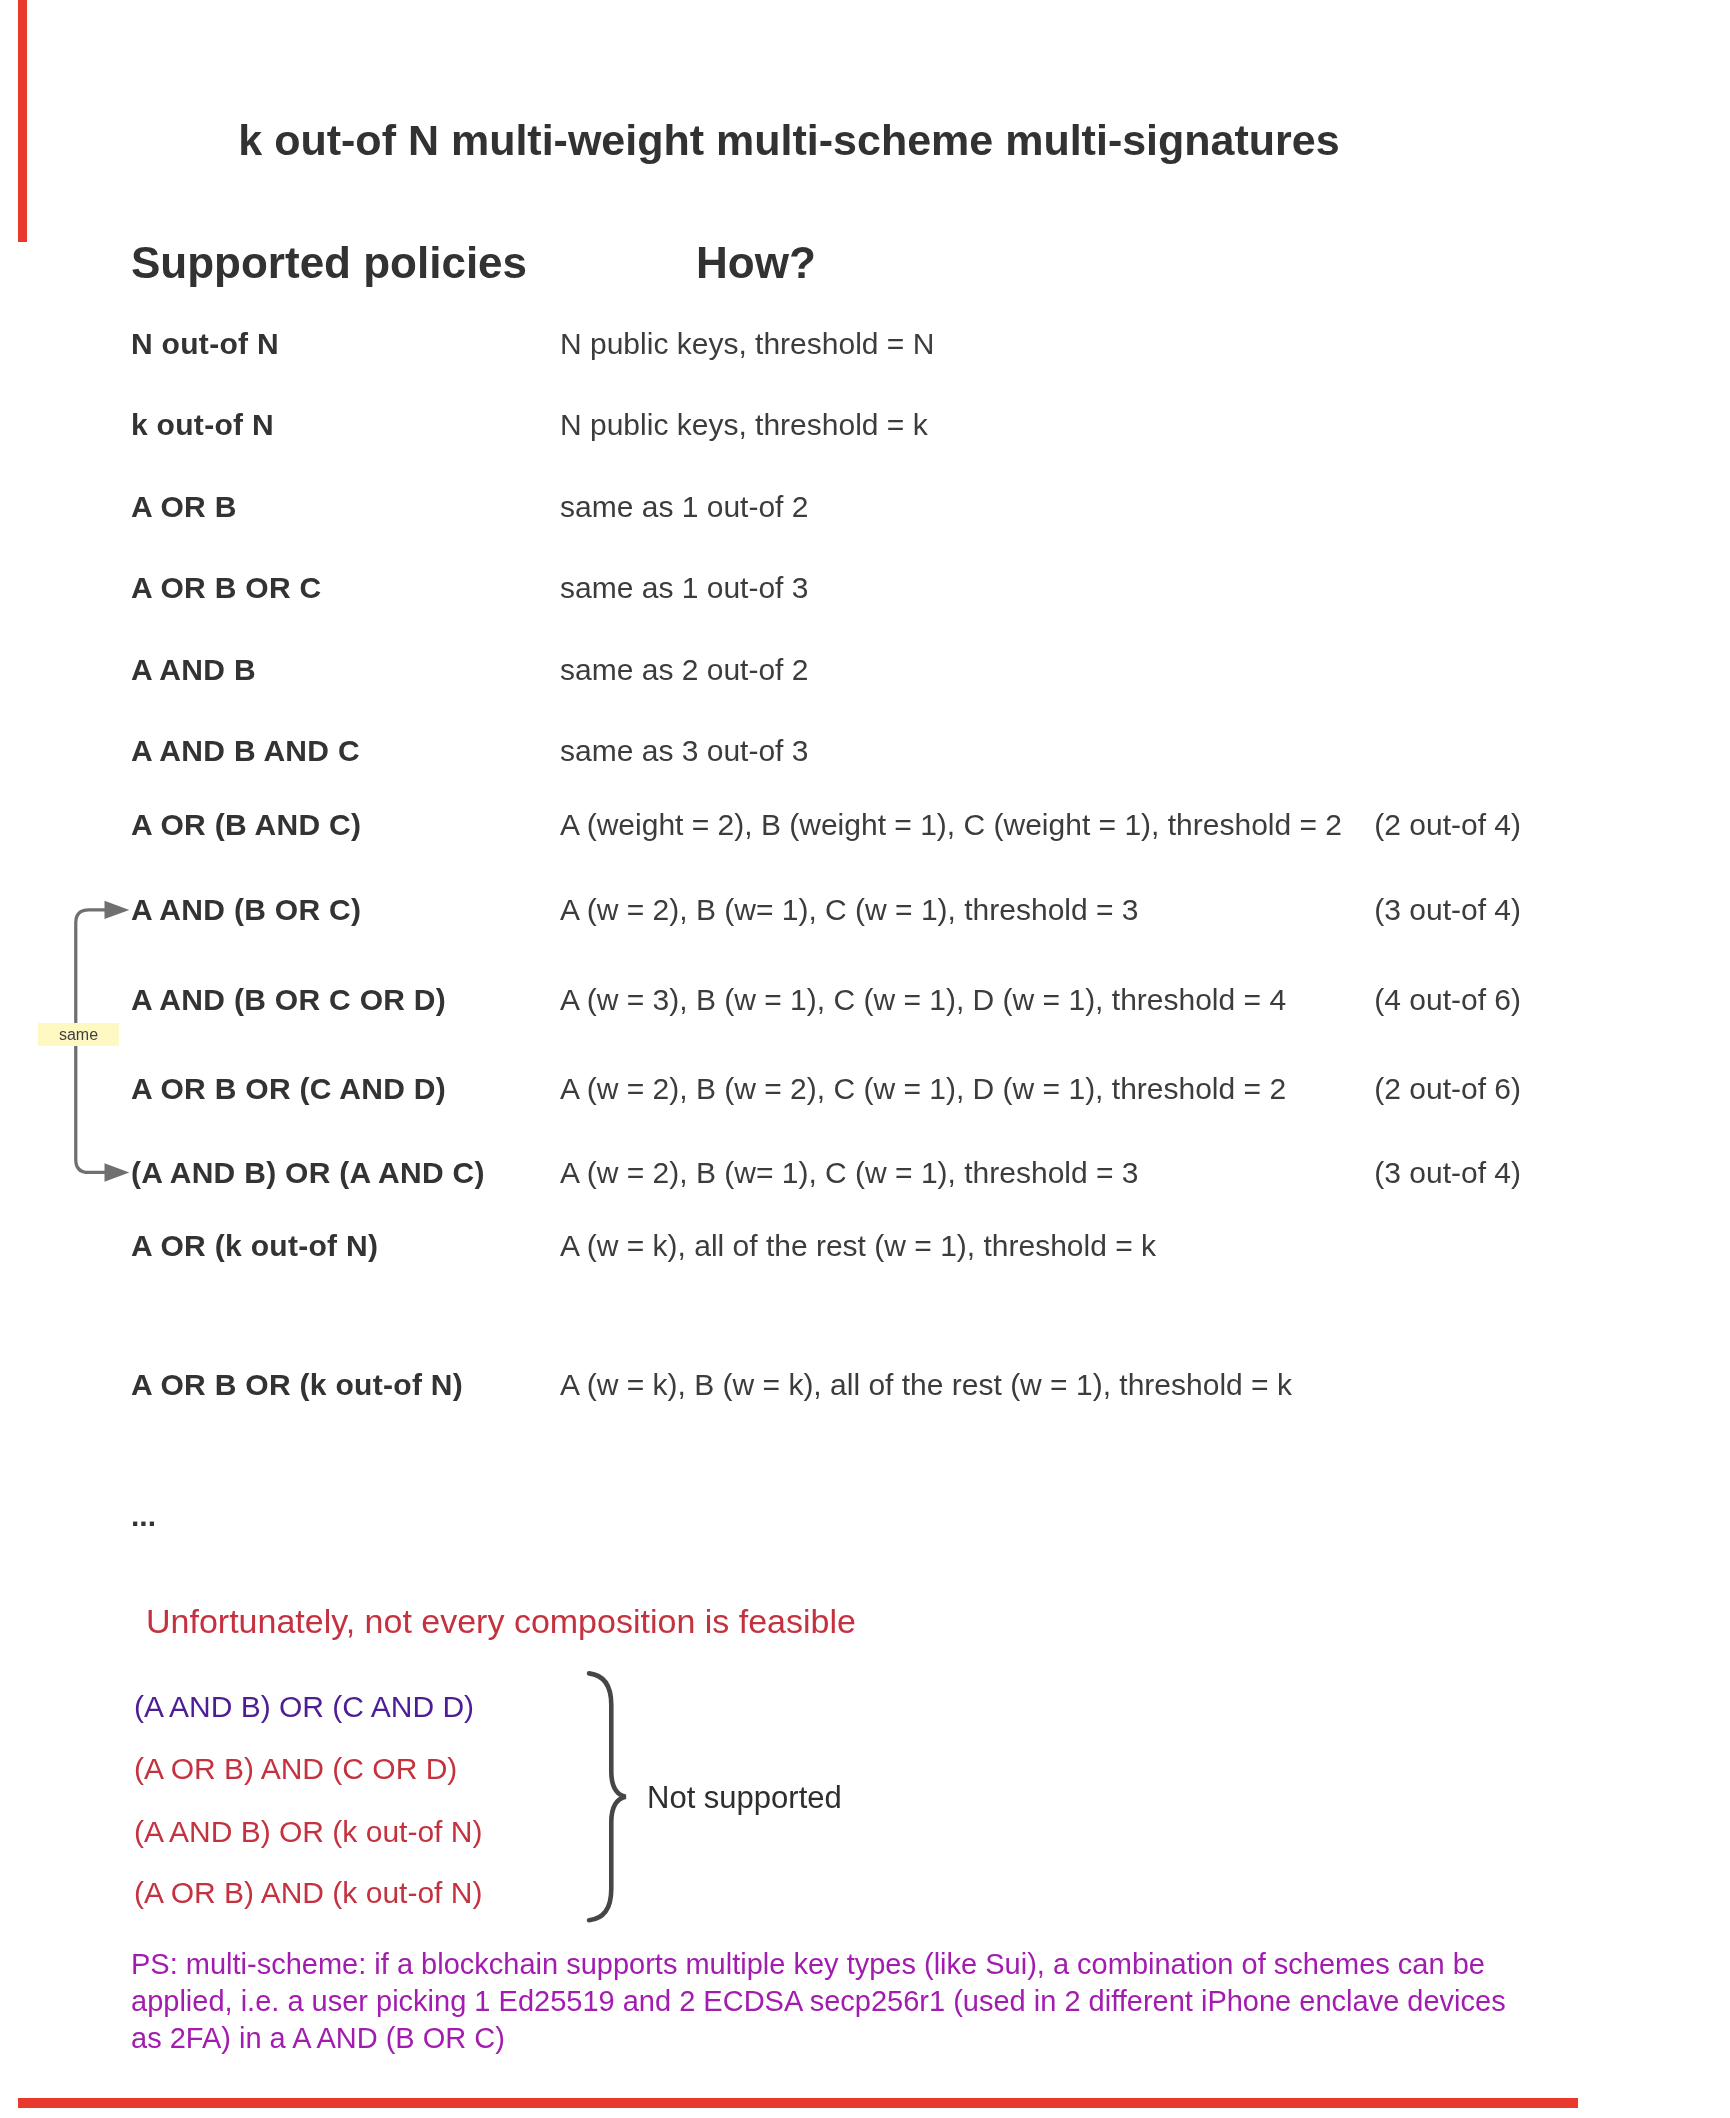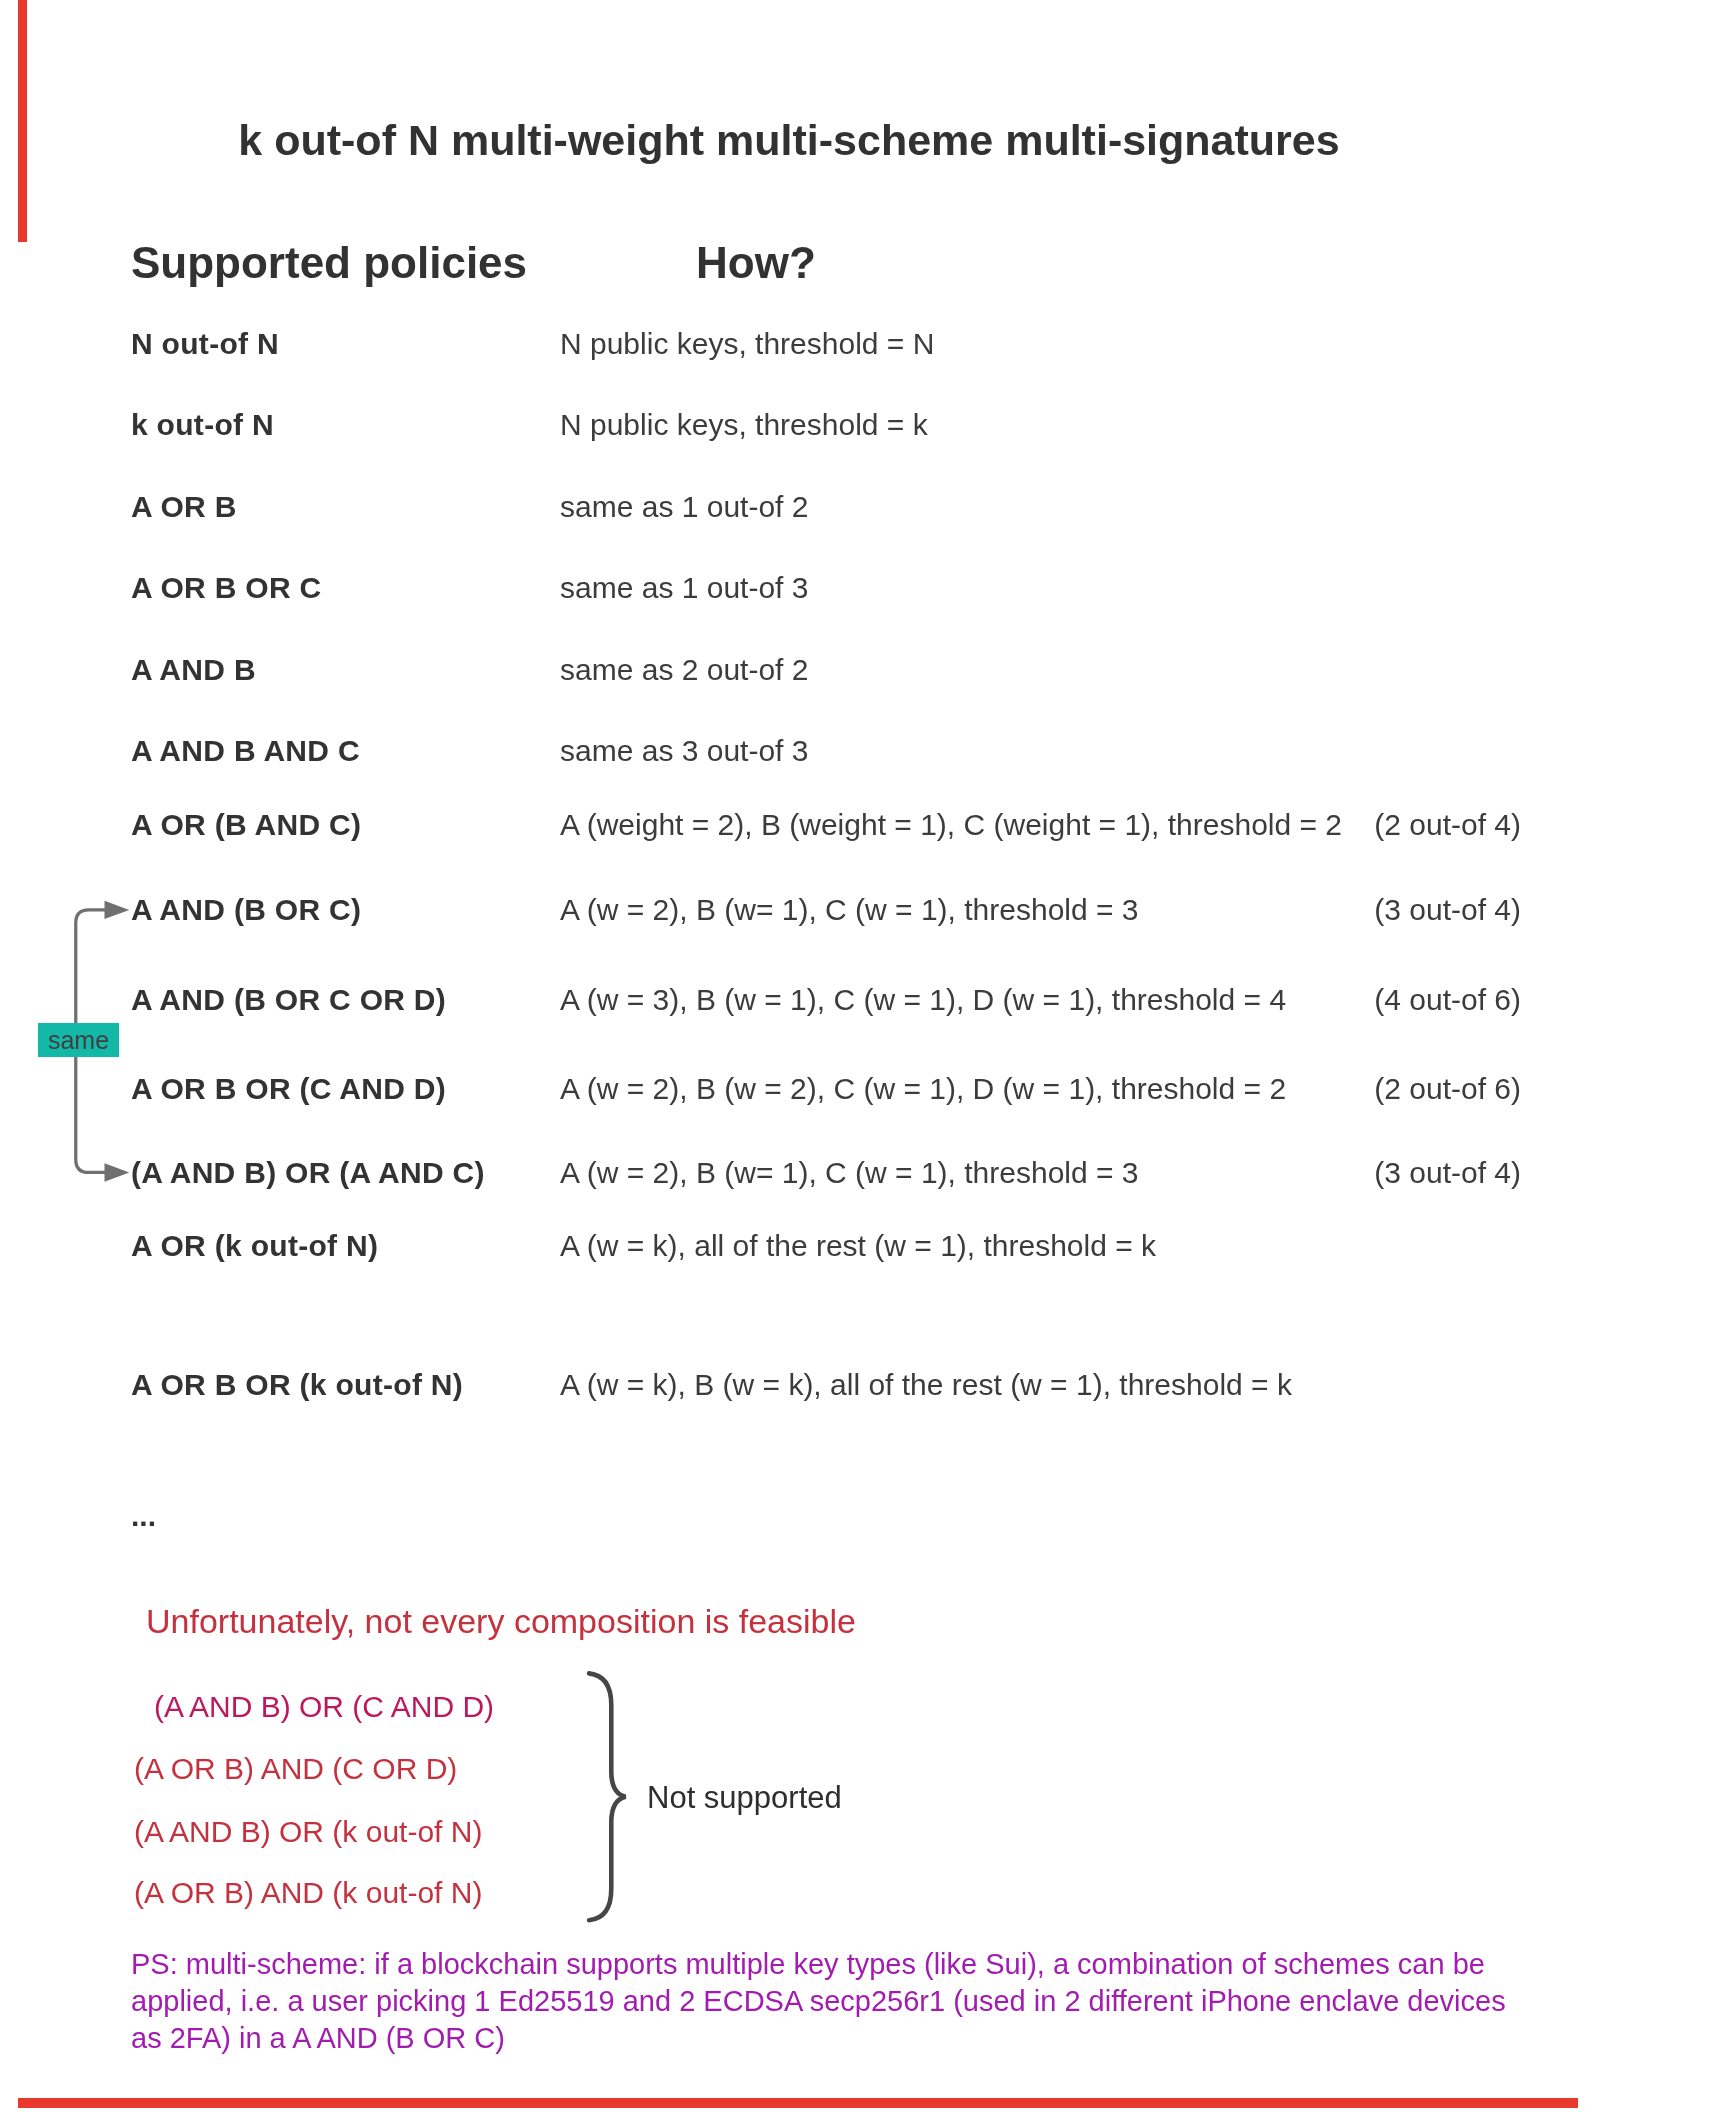--- a/index.html
+++ b/index.html
@@ -13,21 +13,21 @@
     font-size:43px; font-weight:bold; color:#323232; letter-spacing:0;
   }
   .col-header { font-size:44px; font-weight:bold; color:#323232; top:244px; line-height:38px; }
   .row { left:0; width:100%; height:37px; font-size:30px; line-height:37px; }
   .cell-label { position:absolute; left:131px; font-weight:bold; color:#333333; letter-spacing:0.3px; white-space:nowrap; }
   .cell-how { position:absolute; left:560px; color:#3c3c3c; white-space:nowrap; }
   .cell-note { position:absolute; right:57px; color:#3c3c3c; white-space:nowrap; }
   .ellipsis { left:131px; top:1499px; font-size:30px; font-weight:bold; color:#333333; }
   .same-label {
     left:38px; top:1023px; width:81px; text-align:center;
-    font-size:25px; color:#3f3f3f; background:#14b8a6; padding:2.6px 0;
+    font-size:16px; color:#3f3f3f; background:#fef9c3; padding:2.6px 0;
   }
   .red-heading { left:146px; top:1603px; font-size:34px; line-height:37px; white-space:nowrap; }
   .red-item { left:134px; font-size:30px; line-height:37px; white-space:nowrap; }
   .not-supported { left:647px; top:1778px; font-size:31px; line-height:39px; color:#2e2e2e; }
   .footnote { left:131px; top:1946px; width:1541px; font-size:29px; color:#a21caf; }
   .footnote div { line-height:37px; }
   .overlay-svg { left:0; top:0; pointer-events:none; }
   .frame-left { left:17.6px; top:0; width:9.1px; height:242px; }
   .frame-bottom { left:17.6px; top:2098px; width:1712px; height:9.8px; }
 </style>
@@ -107,21 +107,21 @@
   <svg class="abs overlay-svg" width="1730" height="2119" viewBox="0 0 2649 3244">
     <path d="M 162 1393 H 136 Q 116 1393 116 1413 V 1775 Q 116 1795 136 1795 H 162" fill="none" stroke="#707070" stroke-width="5"></path>
     <polygon points="198,1393 160,1379 160,1407" fill="#707070"></polygon>
     <polygon points="198,1795 160,1781 160,1809" fill="#707070"></polygon>
     <path d="M 902 2562 Q 936 2566 936 2610 L 936 2712 Q 936 2746 958 2751 Q 936 2756 936 2790 L 936 2892 Q 936 2936 902 2940" fill="none" stroke="#464646" stroke-width="7" stroke-linecap="round"></path>
   </svg>
 
   <div class="abs same-label">same</div>
 
   <div class="abs red-heading" style="color:#c5323f;">Unfortunately, not every composition is feasible</div>
-  <div class="abs red-item" style="top:1688px; color:#be185d;margin-left:20px;">(A AND B) OR (C AND D)</div>
+  <div class="abs red-item" style="top:1688px; color:#4c1d95;">(A AND B) OR (C AND D)</div>
   <div class="abs red-item" style="top:1750px; color:#c5323f;">(A OR B) AND (C OR D)</div>
   <div class="abs red-item" style="top:1813px; color:#c5323f;">(A AND B) OR (k out-of N)</div>
   <div class="abs red-item" style="top:1874px; color:#c5323f;">(A OR B) AND (k out-of N)</div>
   <div class="abs not-supported">Not supported</div>
 
   <div class="abs footnote">
     <div>PS: multi-scheme: if a blockchain supports multiple key types (like Sui), a combination of schemes can be</div>
     <div>applied, i.e. a user picking 1 Ed25519 and 2 ECDSA secp256r1 (used in 2 different iPhone enclave devices</div>
     <div>as 2FA) in a A AND (B OR C)</div>
   </div>

